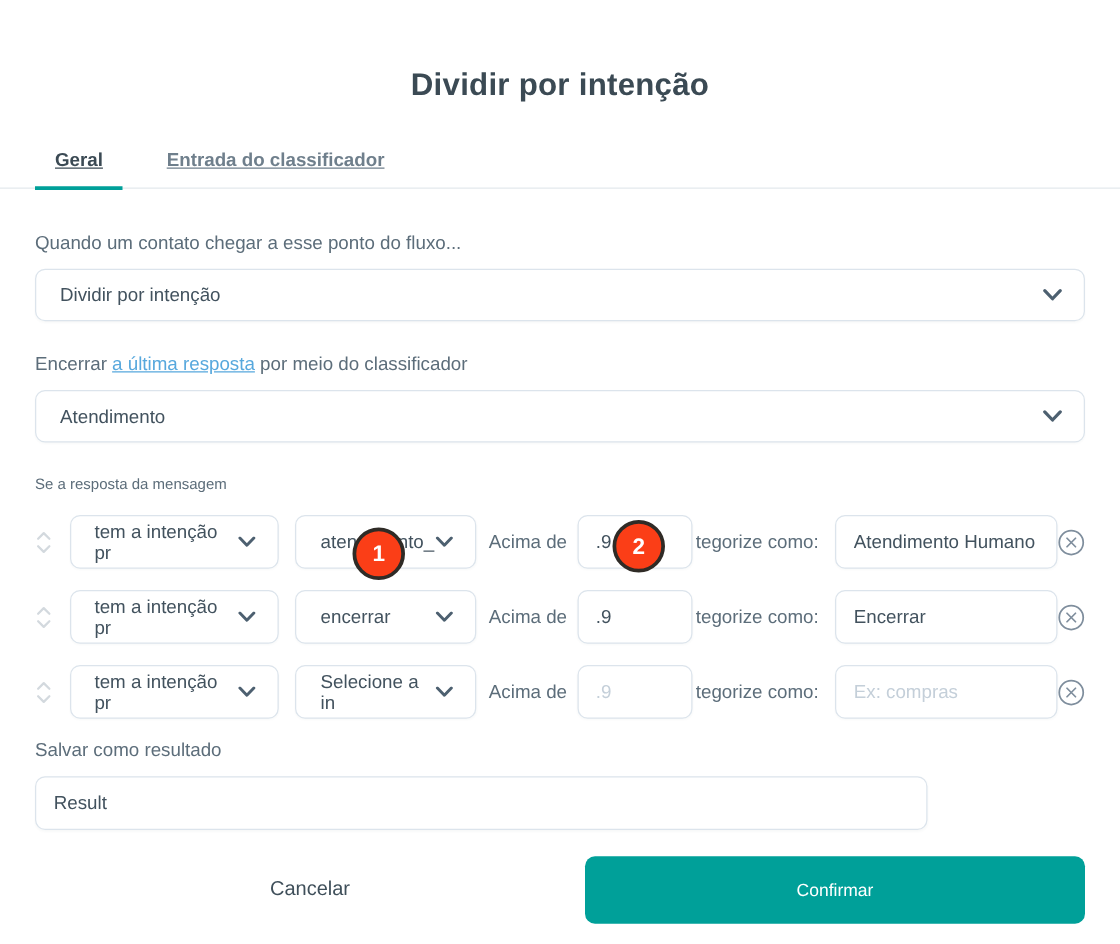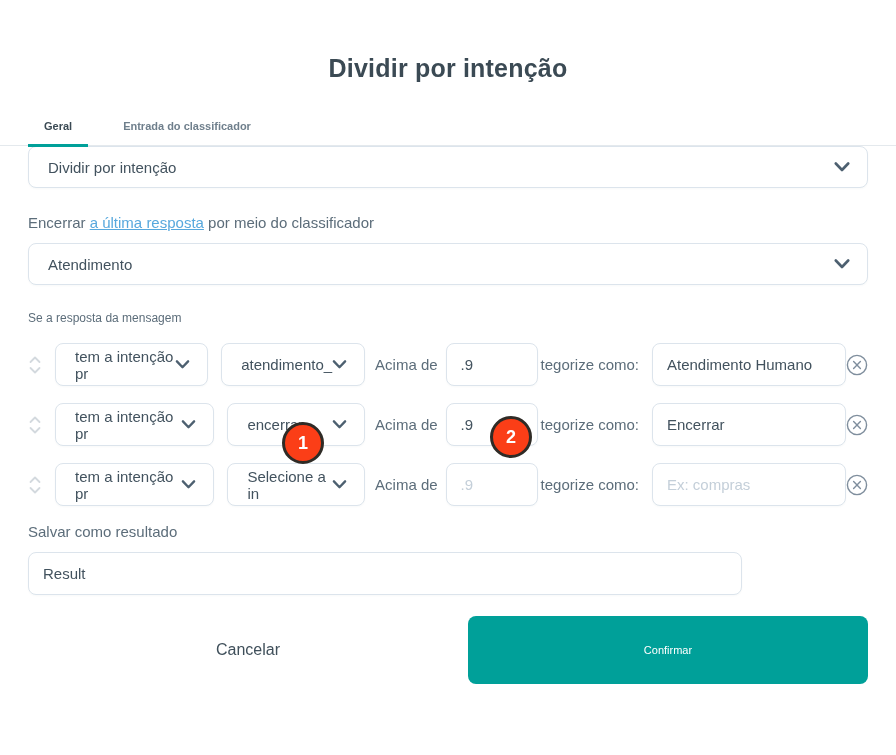--- a/index.html
+++ b/index.html
@@ -24,28 +24,29 @@
   }
 
   .tabs {
     margin-top: 36px;
     padding: 0 28px;
     display: flex;
     gap: 19px;
     border-bottom: 1px solid #e4e9ed;
   }
   .tab {
-    font-size: 11px;
+    font-size: 15px;
     font-weight: 600;
     color: #6f7f8c;
     padding: 0 16px 12px 16px;
     border-bottom: 3px solid transparent;
     margin-bottom: -2px;
     cursor: pointer;
     white-space: nowrap;
+    text-decoration: underline;
   }
   .tab.active {
     color: #3b4a54;
     border-bottom-color: #00a099;
   }
 
   .field-label {
     margin: 35px 28px 12px 28px;
     font-size: 15px;
     color: #5c6d7a;
@@ -94,21 +95,21 @@
     padding: 0 14px;
     font-size: 15px;
     font-family: "Liberation Sans", sans-serif;
     color: #42525e;
     background: #fff;
     outline: none;
     box-shadow: 0 1px 2px rgba(30,50,70,0.03);
   }
   input.box::placeholder { color: #c4cfd9; }
   .inp-num { width: 92px; }
-  .inp-cat { width: 194px; }
+  .inp-cat { width: 178px; }
   .remove { margin-left: auto; cursor: pointer; display: flex; align-items: center; }
 
   .result-label { margin: 9px 28px 12px 28px; font-size: 15px; color: #5c6d7a; }
   .inp-result { display: block; margin: 0 28px; width: 714px; height: 42px; }
 
   .footer {
     margin-top: 21px;
     padding: 0 28px;
     display: flex;
     align-items: center;
@@ -118,26 +119,26 @@
     height: 52px;
     background: none;
     border: none;
     font-family: "Liberation Sans", sans-serif;
     font-size: 16px;
     color: #3f4f5a;
     cursor: pointer;
   }
   .btn-confirm {
     width: 400px;
-    height: 68px;
+    height: 54px;
     background: #00a099;
     border: none;
     border-radius: 8px;
     font-family: "Liberation Sans", sans-serif;
-    font-size: 11px;
+    font-size: 14px;
     color: #ffffff;
     cursor: pointer;
   }
 
   .badge {
     position: absolute;
     width: 42px; height: 42px;
     border-radius: 50%;
     background: #fb3e17;
     border: 3px solid #2f2b26;
@@ -159,20 +160,21 @@
 
 <div class="modal">
 
   <h1 class="title">Dividir por intenção</h1>
 
   <div class="tabs">
     <div class="tab active">Geral</div>
     <div class="tab">Entrada do classificador</div>
   </div>
 
+  <div class="field-label">Quando um contato chegar a esse ponto do fluxo...</div>
   <div class="select select-full">
     <span>Dividir por intenção</span>
     <span>
       <svg width="16" height="10" viewBox="0 0 16 10">
           <polyline points="1.8,1.5 8,8 14.2,1.5" fill="none" stroke="#4d6070" stroke-width="2.6" stroke-linecap="round" stroke-linejoin="round"></polyline>
         </svg>
     </span>
   </div>
 
   <div class="field-label tight">

